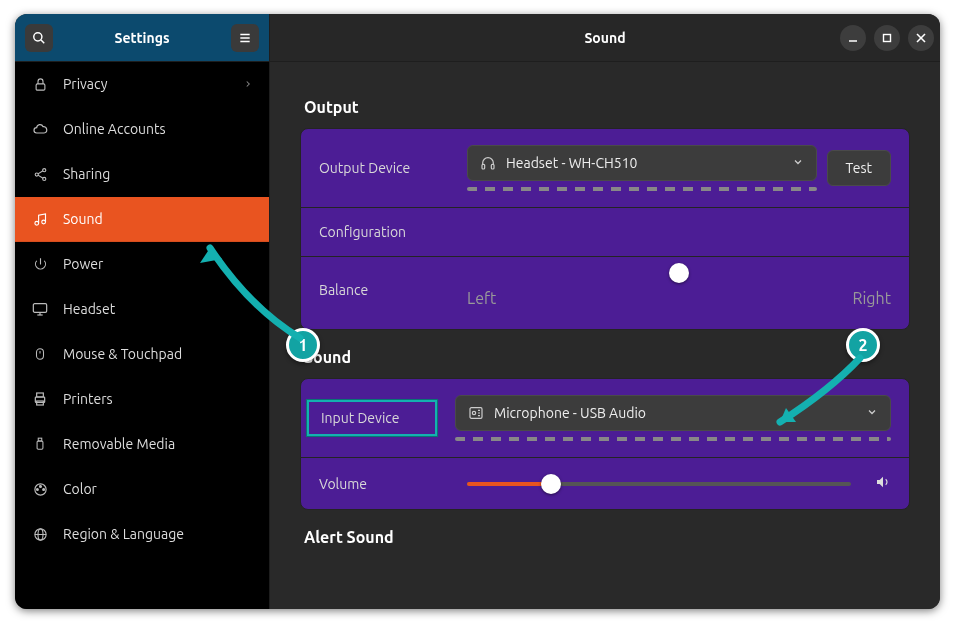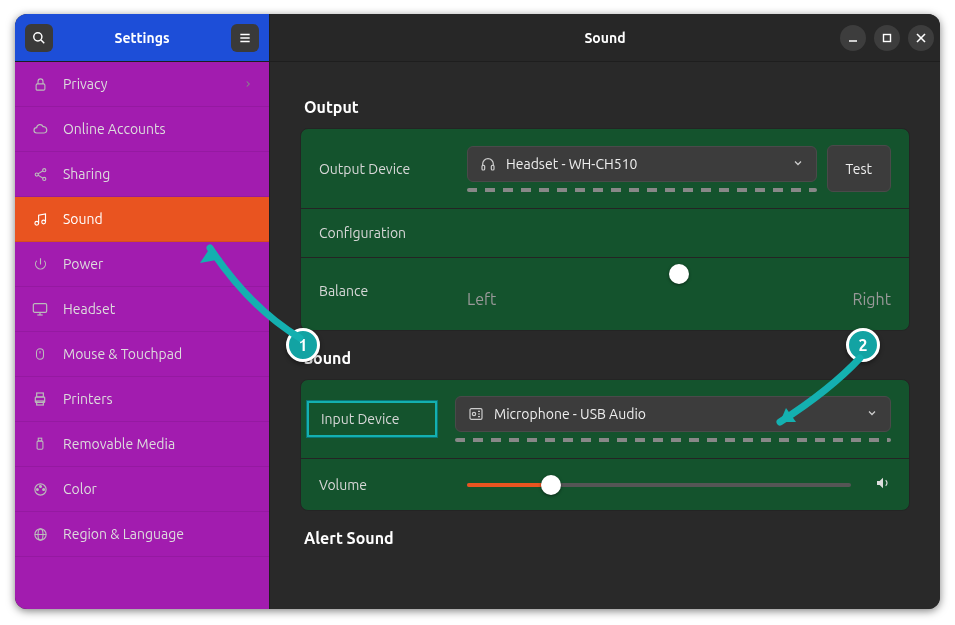--- a/index.html
+++ b/index.html
@@ -21,21 +21,21 @@
     box-shadow: 0 2px 8px rgba(0,0,0,0.5);
   }
   
   .titlebar {
     height: 48px;
     display: flex; align-items: center;
     position: relative;
   }
   .titlebar.sidebar-title {
     width: 255px; float: left;
-    background: #1d4ed8;
+    background: #0c4a6e;
     border-bottom: 1px solid #1e1e1e;
     border-right: 1px solid #1e1e1e;
   }
   .titlebar.main-title {
     margin-left: 255px;
     background: #272727;
     border-bottom: 1px solid #1e1e1e;
     justify-content: center;
   }
   .titlebar h1 {
@@ -61,21 +61,21 @@
   .winctrl {
     width: 26px; height: 26px; border-radius: 50%;
     background: #3d3d3d;
     display: flex; align-items: center; justify-content: center;
     cursor: pointer; color: #fff;
   }
   
   .body { display: flex; height: calc(100% - 48px); }
   .sidebar {
     width: 255px;
-    background: #a21caf;
+    background: #000000;
     border-right: 1px solid #1e1e1e;
     overflow: hidden;
   }
   .sidebar-item {
     height: 45px;
     display: flex; align-items: center;
     padding: 0 16px;
     font-size: 14px;
     color: #ddd;
     cursor: pointer;
@@ -95,21 +95,21 @@
     background: #292929;
     padding: 18px 30px 0 30px;
     overflow-y: hidden;
     font-size: 14px;
   }
   .section-title {
     font-weight: 700; color: #fff; font-size: 16px;
     margin: 18px 0 12px 4px;
   }
   .card {
-    background: #14532d;
+    background: #4c1d95;
     border: 1px solid #242424;
     border-radius: 8px;
     padding: 0 0;
   }
   .row {
     display: flex; align-items: center;
     padding: 16px 18px;
     border-bottom: 1px solid #242424;
     gap: 18px;
   }
@@ -124,21 +124,21 @@
     border-radius: 6px;
     display: flex; align-items: center;
     padding: 0 12px;
     cursor: pointer;
     position: relative;
     color: #eee;
   }
   .dropdown .dd-icon { margin-right: 10px; display:flex; color:#ccc; }
   .dropdown .dd-chevron { margin-left: auto; color:#ccc; }
   .test-btn {
-    height: 47px; padding: 0 18px;
+    height: 36px; padding: 0 18px;
     background: #3c3c3c; border: 1px solid #4a4a4a;
     border-radius: 6px; color: #eee;
     display: flex; align-items: center; cursor: pointer;
   }
   
   .dashes {
     margin-top: 6px;
     height: 4px;
     background: repeating-linear-gradient(90deg,#888 0 10px, transparent 10px 18px);
     border-radius: 2px;

